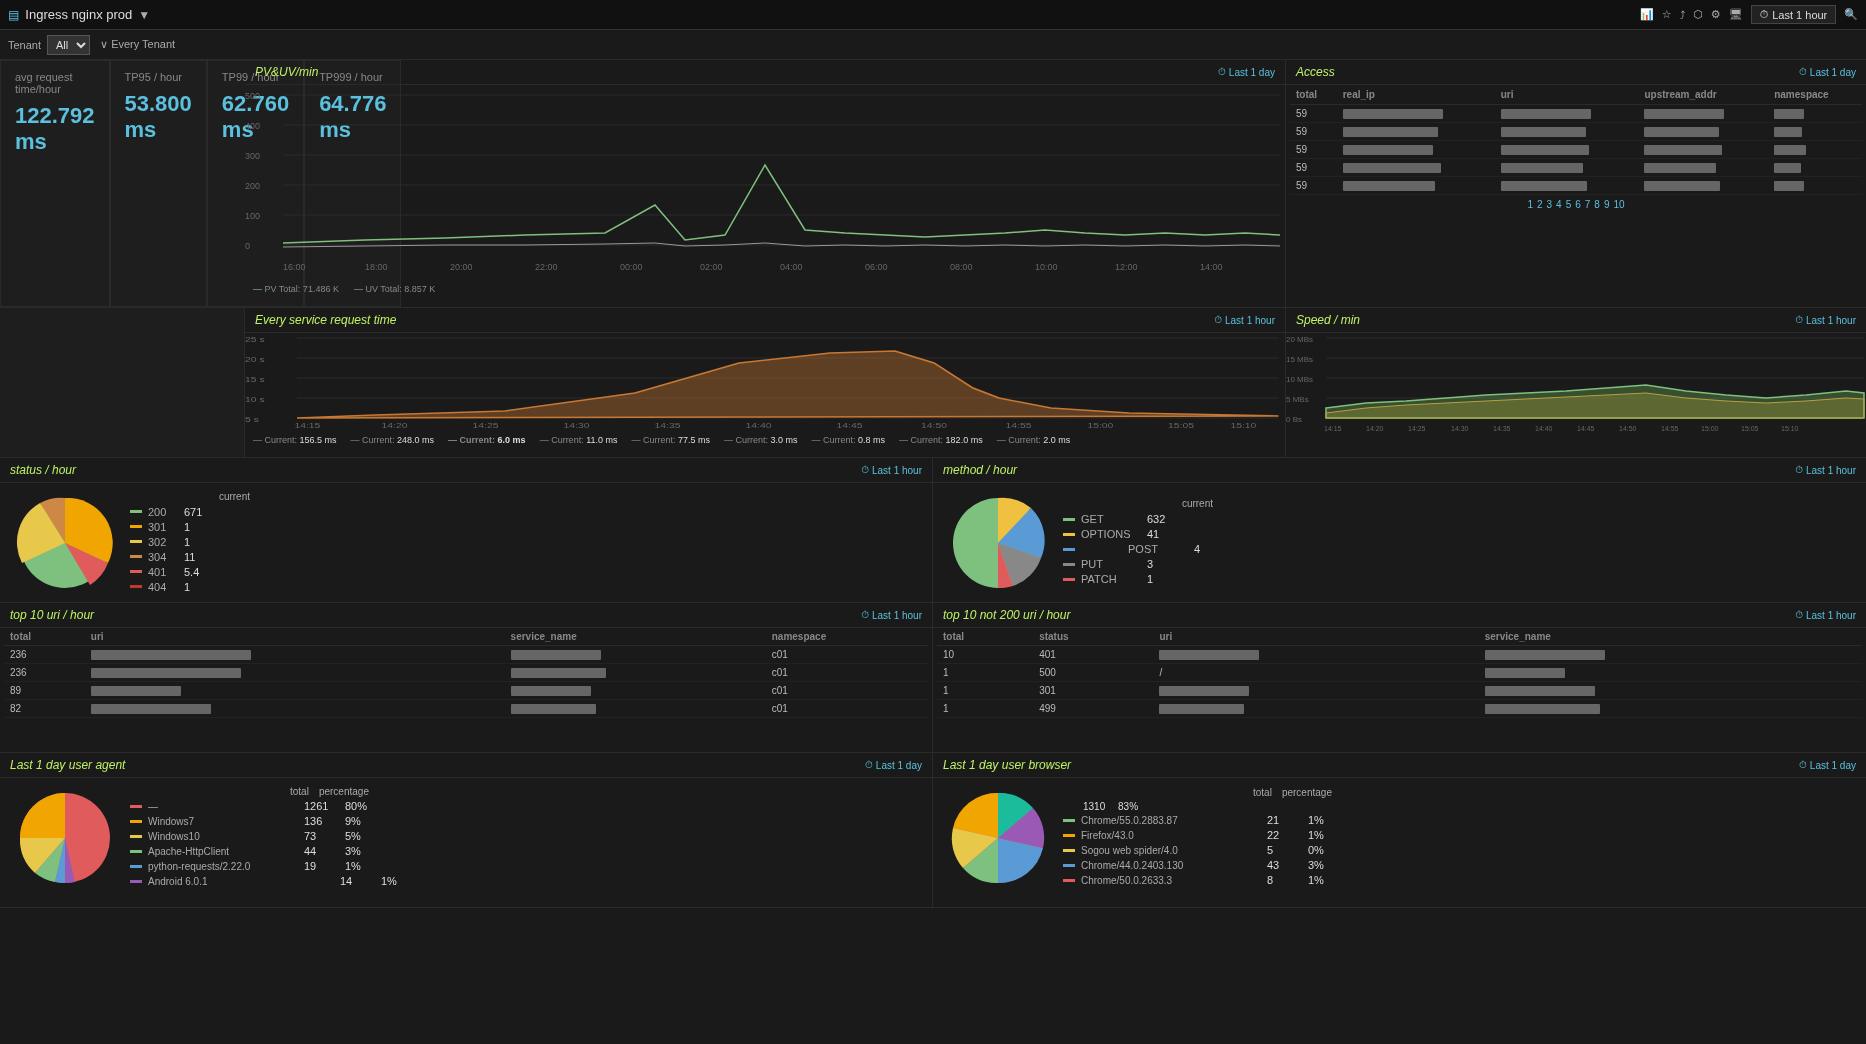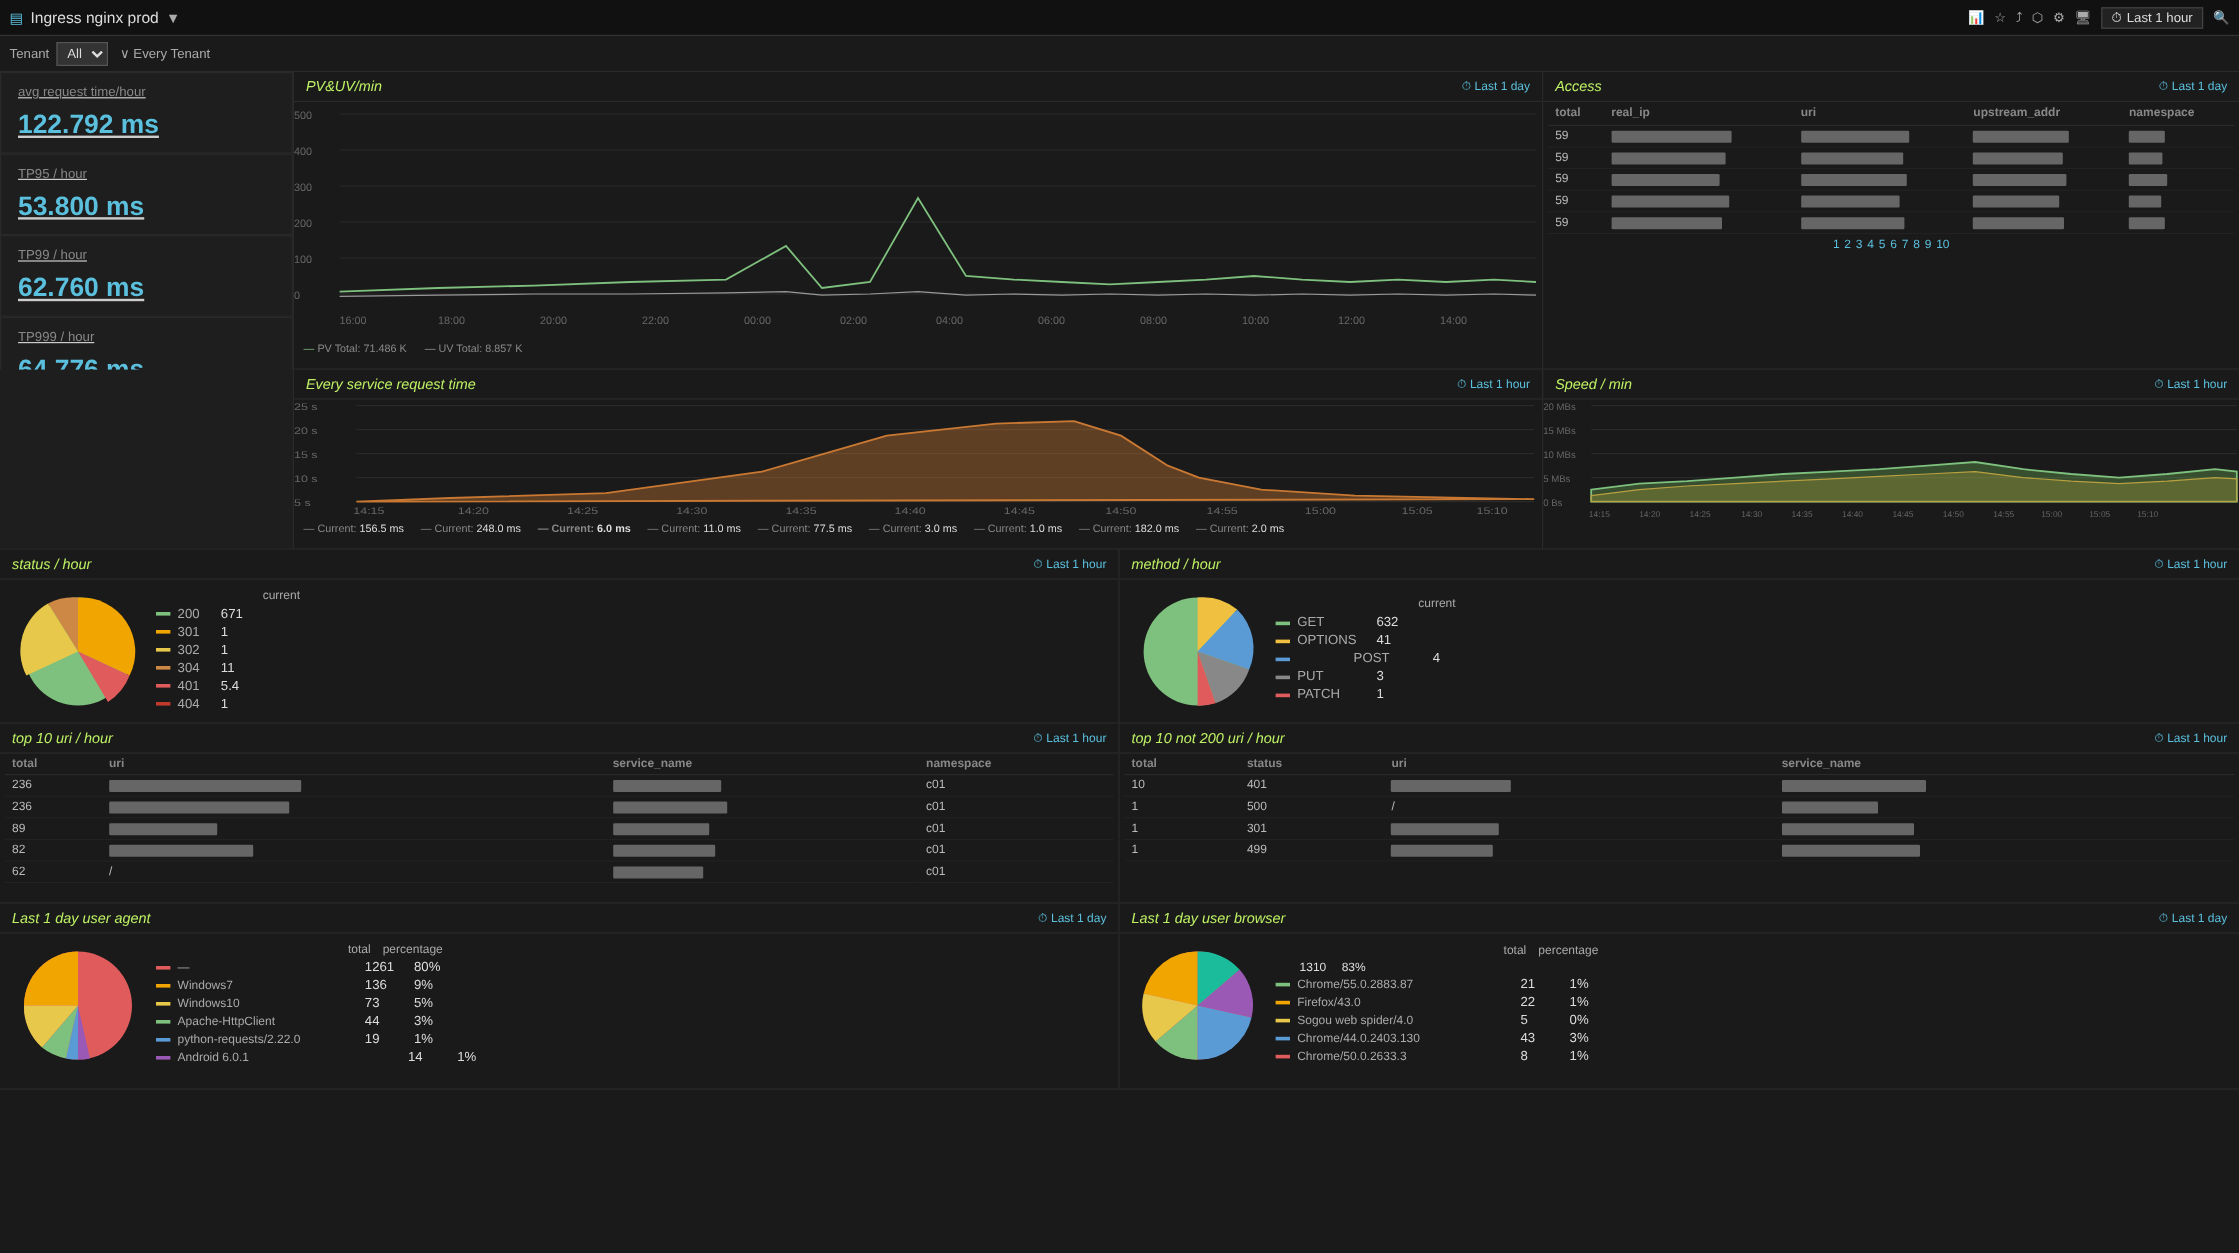--- a/index.html
+++ b/index.html
@@ -204,23 +204,22 @@
       grid-template-columns: 1fr 1fr;
       height: 155px;
       border-bottom: 1px solid #2a2a2a;
     }
     .full-layout {
       height: calc(1044px - 60px);
       overflow: hidden;
     }
     .col-left {
       display: flex;
-      flex-direction: column;
+      flex-direction: row;
       border-right: 1px solid #2a2a2a;
-      text-decoration: underline;
     }
     .col-mid {
       border-right: 1px solid #2a2a2a;
     }
     .col-right {
     }
     svg text {
       font-family: Arial, sans-serif;
     }
     .pagination {
@@ -491,21 +490,21 @@
           <text x="758" y="95" fill="#666" font-size="8">15:10</text>
         </svg>
       </div>
       <div style="display:flex; flex-wrap:wrap; gap:4px; padding:2px 8px; font-size:9px;">
         <span style="color:#888;">— Current: <span style="color:#ddd;">156.5 ms</span></span>
         <span style="color:#888; margin-left:10px;">— Current: <span style="color:#ddd;">248.0 ms</span></span>
         <span style="color:#888; margin-left:10px;font-weight:bold;">— Current: <span style="color:#ddd;">6.0 ms</span></span>
         <span style="color:#888; margin-left:10px;">— Current: <span style="color:#ddd;">11.0 ms</span></span>
         <span style="color:#888; margin-left:10px;">— Current: <span style="color:#ddd;">77.5 ms</span></span>
         <span style="color:#888; margin-left:10px;">— Current: <span style="color:#ddd;">3.0 ms</span></span>
-        <span style="color:#888; margin-left:10px;">— Current: <span style="color:#ddd;">1.0 ms</span></span>
+        <span style="color:#888; margin-left:10px;">— Current: <span style="color:#ddd;">0.8 ms</span></span>
         <span style="color:#888; margin-left:10px;">— Current: <span style="color:#ddd;">182.0 ms</span></span>
         <span style="color:#888; margin-left:10px;">— Current: <span style="color:#ddd;">2.0 ms</span></span>
       </div>
     </div>
 
     <div>
       <div class="panel-header">
         <span class="panel-title">Speed / min</span>
         <span class="time-badge">
           <span>Last 1 hour</span>
@@ -705,28 +704,20 @@
             <tr>
               <td>82</td>
               <td>
                   <div class="bar-fill" style="width:120px;"></div>
                 </td>
               <td>
                   <div class="bar-fill" style="width:85px;"></div>
                 </td>
               <td>c01</td>
             </tr>
-            <tr>
-              <td>62</td>
-              <td>/</td>
-              <td>
-                  <div class="bar-fill" style="width:75px;"></div>
-                </td>
-              <td>c01</td>
-            </tr>
           </tbody>
         </table>
       </div>
     </div>
 
     <div>
       <div class="panel-header">
         <span class="panel-title">top 10 not 200 uri / hour</span>
         <span class="time-badge">
           <span>Last 1 hour</span>

